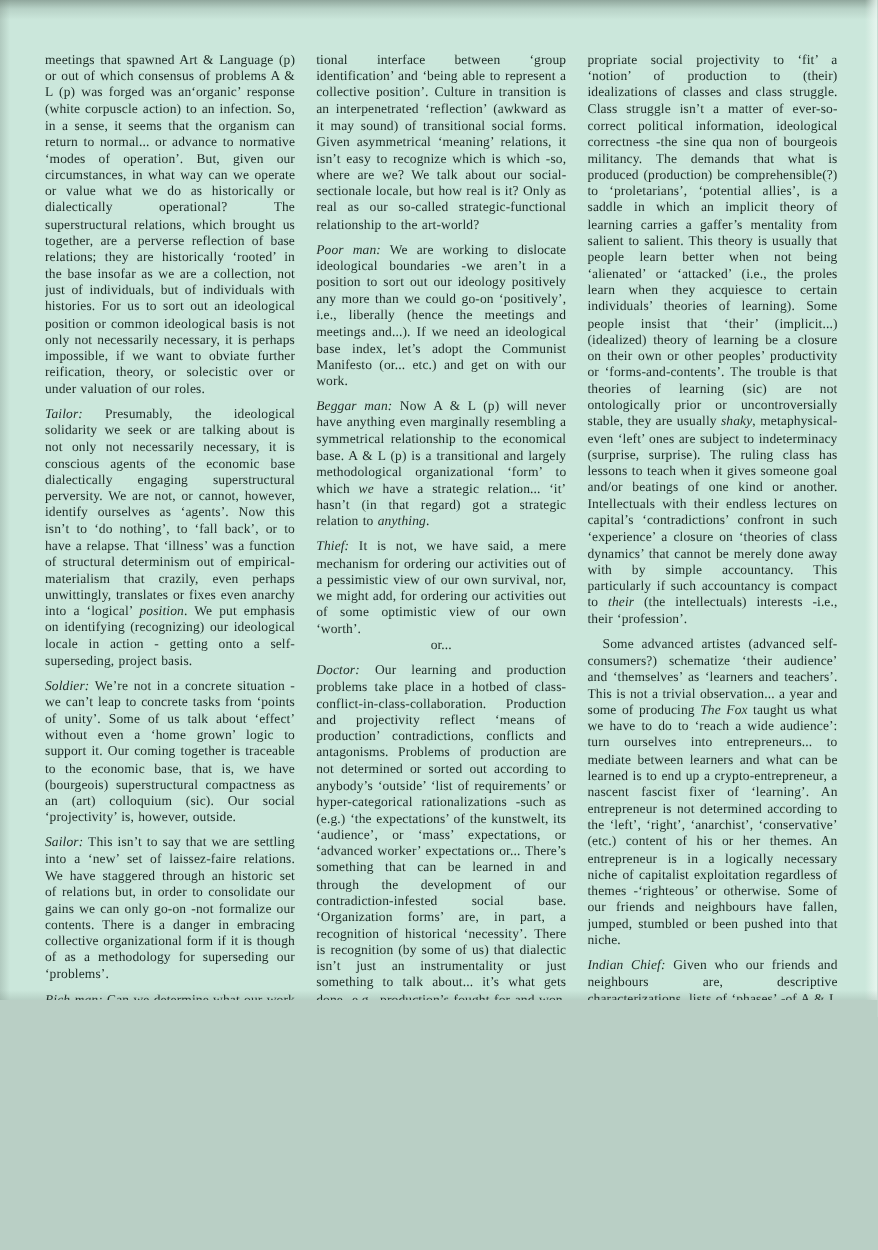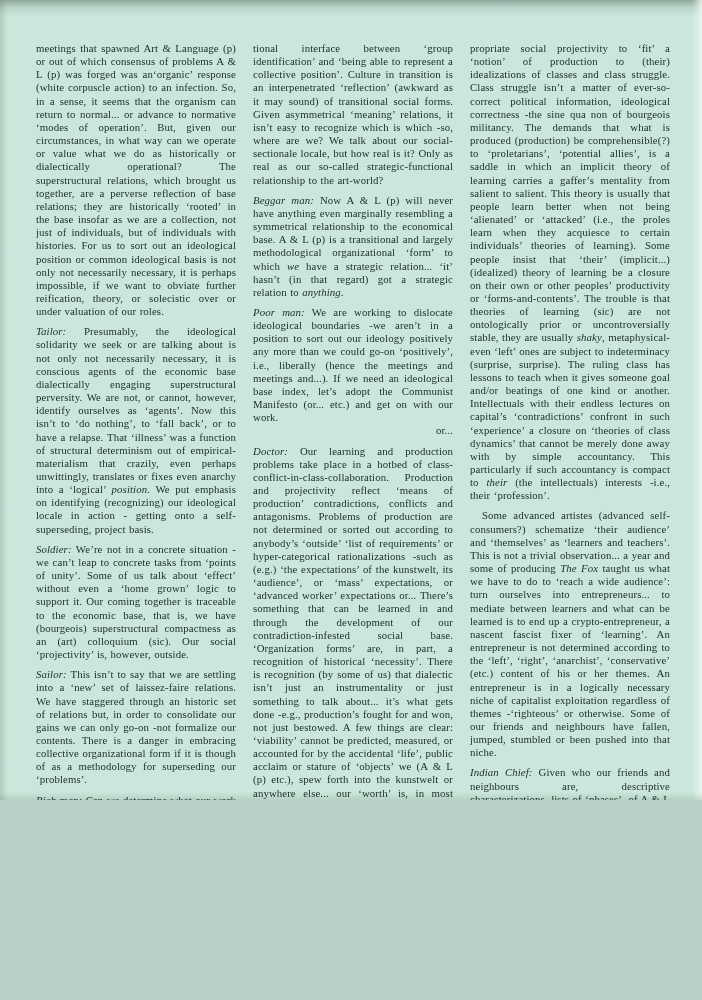--- a/index.html
+++ b/index.html
@@ -53,21 +53,21 @@
     overflow: hidden;
     text-align: justify;
     font-size: 10.8px;
     line-height: 13.15px;
     letter-spacing: 0.1px;
     word-spacing: 0.6px;
   }
   .para { margin: 0 0 0 0; padding: 0; }
   .para.flow { margin-top: 7px; }
   .para.first { margin-top: 0; }
-  .para.tight { margin-top: 0; text-align: right; }
+  .para.tight { margin-top: 0; text-align: center; }
   .para.indent { margin-top: 7px; text-indent: 12px; }
   .para.heading { margin-top: 12px; text-align: left; margin-left: 36px; }
   .para.appendix-body { margin-top: 7px; }
   .page-number {
     position: absolute;
     left: 52px;
     top: 958px;
     font-size: 11.5px;
     letter-spacing: 0.5px;
   }
@@ -85,22 +85,23 @@
   <div class="columns">
     <div class="column">
         <p class="para first">meetings that spawned Art &amp; Language (p) or out of which consensus of problems A &amp; L (p) was forged was an‘organic’ response (white corpuscle action) to an infection. So, in a sense, it seems that the organism can return to normal... or advance to normative ‘modes of operation’. But, given our circumstances, in what way can we operate or value what we do as historically or dialectically operational? The superstructural relations, which brought us together, are a perverse reflection of base relations; they are historically ‘rooted’ in the base insofar as we are a collection, not just of individuals, but of individuals with histories. For us to sort out an ideological position or common ideological basis is not only not necessarily necessary, it is perhaps impossible, if we want to obviate further reification, theory, or solecistic over or under valuation of our roles.</p>
         <p class="para flow"><i>Tailor:</i> Presumably, the ideological solidarity we seek or are talking about is not only not necessarily necessary, it is conscious agents of the economic base dialectically engaging superstructural perversity. We are not, or cannot, however, identify ourselves as ‘agents’. Now this isn’t to ‘do nothing’, to ‘fall back’, or to have a relapse. That ‘illness’ was a function of structural determinism out of empirical-materialism that crazily, even perhaps unwittingly, translates or fixes even anarchy into a ‘logical’ <i>position</i>. We put emphasis on identifying (recognizing) our ideological locale in action - getting onto a self-superseding, project basis.</p>
         <p class="para flow"><i>Soldier:</i> We’re not in a concrete situation -we can’t leap to concrete tasks from ‘points of unity’. Some of us talk about ‘effect’ without even a ‘home grown’ logic to support it. Our coming together is traceable to the economic base, that is, we have (bourgeois) superstructural compactness as an (art) colloquium (sic). Our social ‘projectivity’ is, however, outside.</p>
         <p class="para flow"><i>Sailor:</i> This isn’t to say that we are settling into a ‘new’ set of laissez-faire relations. We have staggered through an historic set of relations but, in order to consolidate our gains we can only go-on -not formalize our contents. There is a danger in embracing collective organizational form if it is though of as a methodology for superseding our ‘problems’.</p>
         <p class="para flow"><i>Rich man:</i> Can we determine what our work has to be like to ‘represent us’? To do so risks instantiating surface unificatory apparatus instead of working out of what we know/are. Solidarity, amongst us, is more a question of standing together in the face of common enemies. We don’t act in a simple interface between ‘high’ and ‘working class’ culture any more than in a simple transi-</p>
       </div>
     <div class="column">
         <p class="para first">tional interface between ‘group identification’ and ‘being able to represent a collective position’. Culture in transition is an interpenetrated ‘reflection’ (awkward as it may sound) of transitional social forms. Given asymmetrical ‘meaning’ relations, it isn’t easy to recognize which is which -so, where are we? We talk about our social-sectionale locale, but how real is it? Only as real as our so-called strategic-functional relationship to the art-world?</p>
+        <p class="para flow"><i>Poor man:</i> We are working to dislocate ideological boundaries -we aren’t in a position to sort out our ideology positively any more than we could go-on ‘positively’, i.e., liberally (hence the meetings and meetings and...). If we need an ideological base index, let’s adopt the Communist Manifesto (or... etc.) and get on with our work.</p>
         <p class="para flow"><i>Beggar man:</i> Now A &amp; L (p) will never have anything even marginally resembling a symmetrical relationship to the economical base. A &amp; L (p) is a transitional and largely methodological organizational ‘form’ to which <i>we</i> have a strategic relation... ‘it’ hasn’t (in that regard) got a strategic relation to <i>anything</i>.</p>
-        <p class="para flow"><i>Poor man:</i> We are working to dislocate ideological boundaries -we aren’t in a position to sort out our ideology positively any more than we could go-on ‘positively’, i.e., liberally (hence the meetings and meetings and...). If we need an ideological base index, let’s adopt the Communist Manifesto (or... etc.) and get on with our work.</p>
+        <p class="para flow"><i>Thief:</i> It is not, we have said, a mere mechanism for ordering our activities out of a pessimistic view of our own survival, nor, we might add, for ordering our activities out of some optimistic view of our own ‘worth’.</p>
         <p class="para tight">or...</p>
         <p class="para flow"><i>Doctor:</i> Our learning and production problems take place in a hotbed of class-conflict-in-class-collaboration. Production and projectivity reflect ‘means of production’ contradictions, conflicts and antagonisms. Problems of production are not determined or sorted out according to anybody’s ‘outside’ ‘list of requirements’ or hyper-categorical rationalizations -such as (e.g.) ‘the expectations’ of the kunstwelt, its ‘audience’, or ‘mass’ expectations, or ‘advanced worker’ expectations or... There’s something that can be learned in and through the development of our contradiction-infested social base. ‘Organization forms’ are, in part, a recognition of historical ‘necessity’. There is recognition (by some of us) that dialectic isn’t just an instrumentality or just something to talk about... it’s what gets done -e.g., production’s fought for and won, not just bestowed. A few things are clear: ‘viability’ cannot be predicted, measured, or accounted for by the accidental ‘life’, public acclaim or stature of ‘objects’ we (A &amp; L (p) etc.), spew forth into the kunstwelt or anywhere else... our ‘worth’ is, in most respects a non-issue; it certainly isn’t determined from ‘the outside, in’.</p>
         <p class="para flow"><i>Chief:</i> Some individuals want to modify projectivity to fit what (they ‘think’) is the demonstrable or projectible need of an ‘audience’. Such individuals ap-</p>
       </div>
     <div class="column">
         <p class="para first">propriate social projectivity to ‘fit’ a ‘notion’ of production to (their) idealizations of classes and class struggle. Class struggle isn’t a matter of ever-so-correct political information, ideological correctness -the sine qua non of bourgeois militancy. The demands that what is produced (production) be comprehensible(?) to ‘proletarians’, ‘potential allies’, is a saddle in which an implicit theory of learning carries a gaffer’s mentality from salient to salient. This theory is usually that people learn better when not being ‘alienated’ or ‘attacked’ (i.e., the proles learn when they acquiesce to certain individuals’ theories of learning). Some people insist that ‘their’ (implicit...) (idealized) theory of learning be a closure on their own or other peoples’ productivity or ‘forms-and-contents’. The trouble is that theories of learning (sic) are not ontologically prior or uncontroversially stable, they are usually <i>shaky</i>, metaphysical-even ‘left’ ones are subject to indeterminacy (surprise, surprise). The ruling class has lessons to teach when it gives someone goal and/or beatings of one kind or another. Intellectuals with their endless lectures on capital’s ‘contradictions’ confront in such ‘experience’ a closure on ‘theories of class dynamics’ that cannot be merely done away with by simple accountancy. This particularly if such accountancy is compact to <i>their</i> (the intellectuals) interests -i.e., their ‘profession’.</p>
         <p class="para indent">Some advanced artistes (advanced self-consumers?) schematize ‘their audience’ and ‘themselves’ as ‘learners and teachers’. This is not a trivial observation... a year and some of producing <i>The Fox</i> taught us what we have to do to ‘reach a wide audience’: turn ourselves into entrepreneurs... to mediate between learners and what can be learned is to end up a crypto-entrepreneur, a nascent fascist fixer of ‘learning’. An entrepreneur is not determined according to the ‘left’, ‘right’, ‘anarchist’, ‘conservative’ (etc.) content of his or her themes. An entrepreneur is in a logically necessary niche of capitalist exploitation regardless of themes -‘righteous’ or otherwise. Some of our friends and neighbours have fallen, jumped, stumbled or been pushed into that niche.</p>
         <p class="para flow"><i>Indian Chief:</i> Given who our friends and neighbours are, descriptive characterizations, lists of ‘phases’ -of A &amp; L (p)- lists of ‘mistakes’, conclusions based on crypto-‘real’ narratives, are dubious tales told by myth peddlers. It isn’t up to us to be journalists and explain what happens... happened. Lists beget lists. Such are the tea-leaves, do they have anything to say?</p>
         <p class="para heading">III. <i>Appendix</i>.</p>
         <p class="para appendix-body">We can’t go on meeting like this: we didn’t go on meeting like this. For a few hints why, read <i>Art-Language</i>, vol. 3, No. 4, October 1976. </p>

